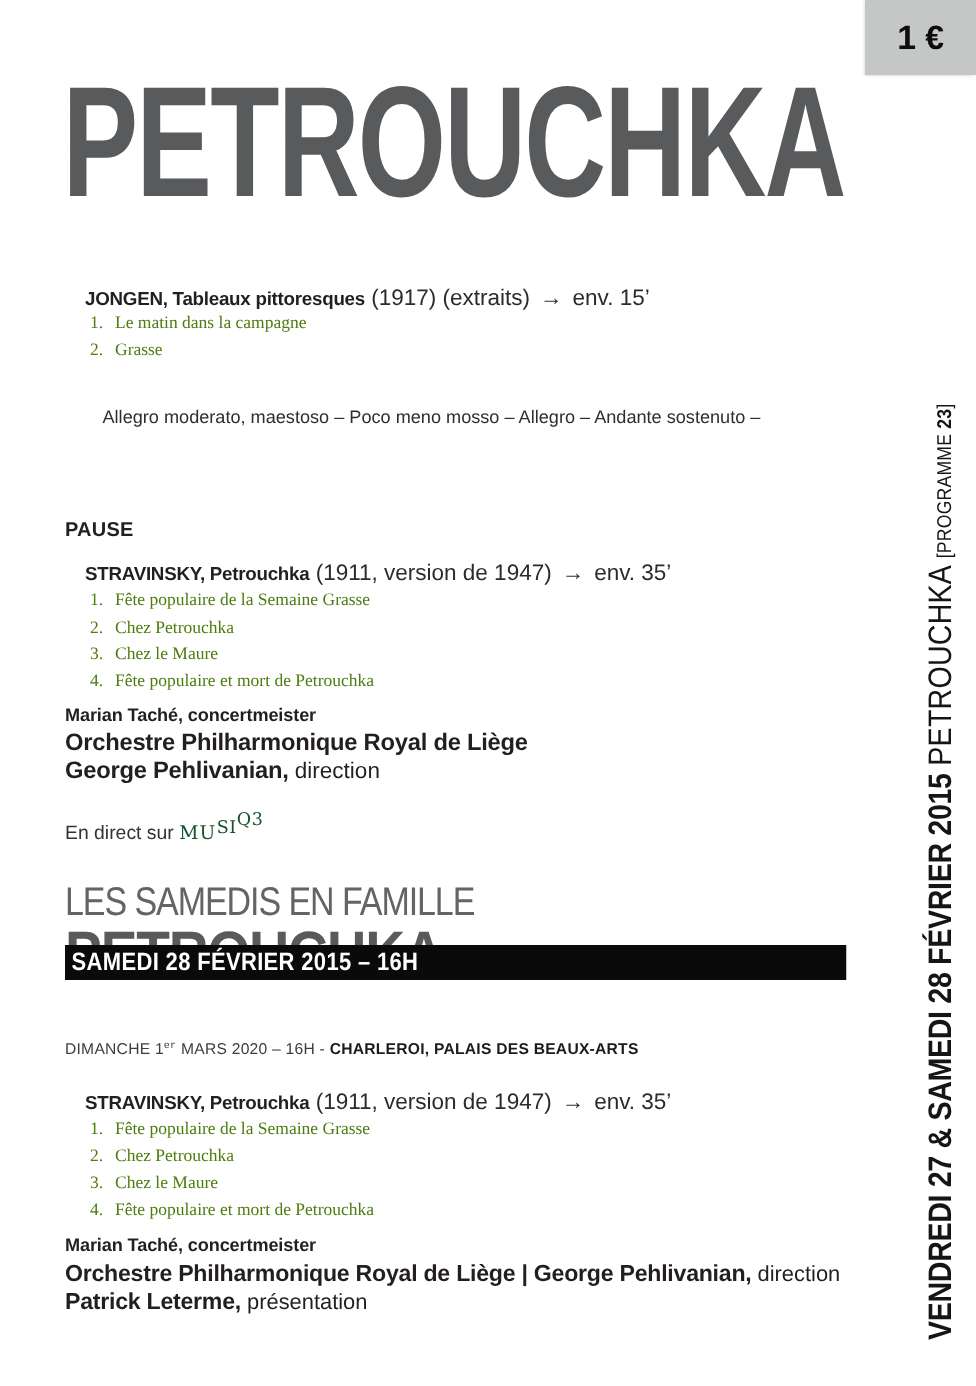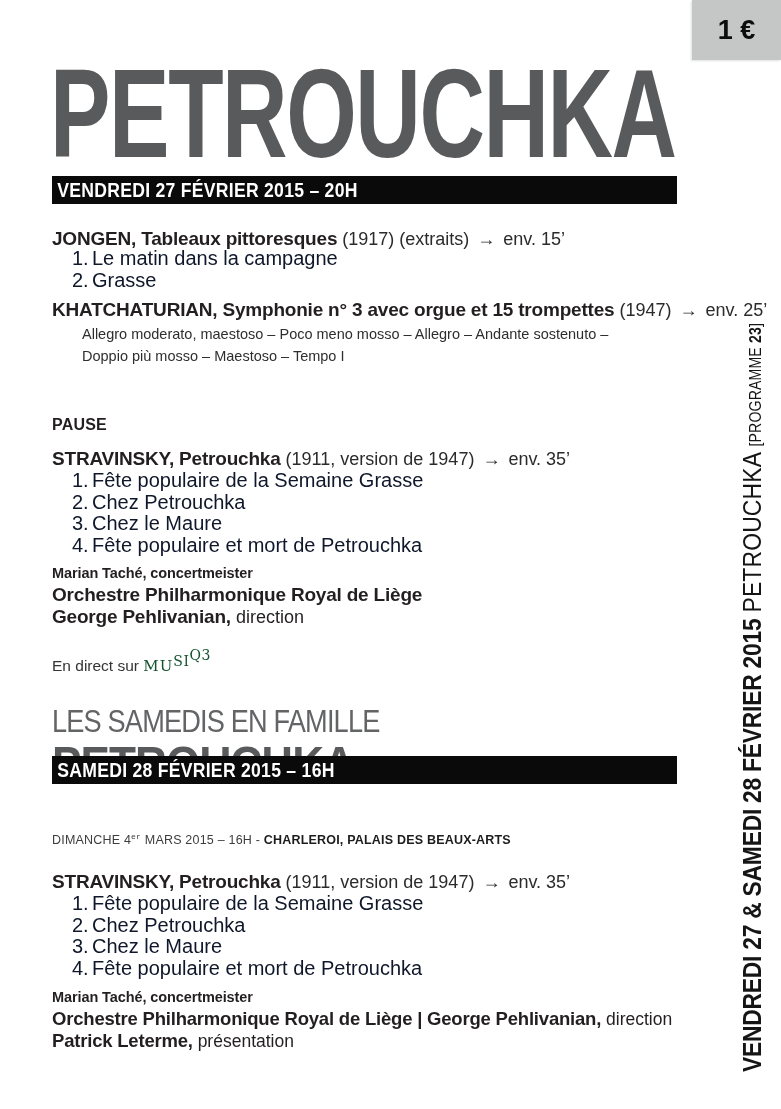--- a/index.html
+++ b/index.html
@@ -35,27 +35,27 @@
   .date-bar .bar-text {
     display:inline-block; font-weight:bold; font-size:20px; line-height:28px;
     padding-left:6px; transform:scaleX(0.88); transform-origin:left center;
     letter-spacing:0.3px; white-space:nowrap;
   }
   .bar1 { top:176px; }
   .bar2 { top:756px; }
 
   
   .work-title { font-size:18px; white-space:nowrap; }
-  .work-title .b { font-weight:bold; font-size:19px; letter-spacing:-0.2px; }
+  .work-title .b { font-weight:bold; font-size:15px; letter-spacing:-0.2px;margin-left:16px; }
   .work-title .r { font-size:18px; color:#2b2b2b; }
   .arrow { font-size:18px; padding:0 3px; color:#2b2b2b; }
 
   
   .mv-list { left:72px; }
-  .mv { font-size:20px; line-height:21.5px; color:#0f172a; white-space:nowrap; }
+  .mv { font-size:14px; line-height:21.5px; color:#4d7c0f; white-space:nowrap;font-family:Liberation Serif, serif; }
   .mv-num { display:inline-block; width:20px; }
 
   
   .tempo { left:82px; font-size:14.5px; line-height:22px; color:#2e2e2e; white-space:nowrap; }
 
   .soloist, .credit-big { font-size:18px; white-space:nowrap; }
   .soloist .b, .credit-big .b { font-weight:bold; font-size:19px; letter-spacing:-0.2px; }
   .credit-big2 .b { font-size:18.5px; }
   .credit-big2 { font-size:17.5px; white-space:nowrap; }
   .credit-big2 .b { font-weight:bold; letter-spacing:-0.2px; }
@@ -97,33 +97,30 @@
 </style>
 </head>
 <body>
 
 <div class="page">
 
   <div class="price-badge">1 €</div>
 
   <h1 class="main-title"><span class="cond">PETROUCHKA</span></h1>
 
-  <div class="date-bar bar1"><span class="bar-text">VENDREDI 27 FÉVRIER 2015 – 20H</span></div>
 
   <div class="abs work-title" style="top:228px"><span class="b">JONGEN, Tableaux pittoresques</span><span class="r"> (1917) (extraits) </span><span class="arrow">→</span><span class="r"> env. 15’</span></div>
 
   <div class="abs mv-list" style="top:248px">
     <div class="mv"><span class="mv-num">1.</span><span>Le matin dans la campagne</span></div>
     <div class="mv"><span class="mv-num">2.</span><span>Grasse</span></div>
   </div>
 
-  <div class="abs work-title" style="top:299px"><span class="b">KHATCHATURIAN, Symphonie n° 3 avec orgue et 15 trompettes</span><span class="r"> (1947) </span><span class="arrow">→</span><span class="r"> env. 25’</span></div>
 
   <div class="abs tempo" style="top:323px">Allegro moderato, maestoso – Poco meno mosso – Allegro – Andante sostenuto –</div>
-  <div class="abs tempo" style="top:345px">Doppio più mosso – Maestoso – Tempo I</div>
 
 
   <div class="abs pause" style="top:416px">PAUSE</div>
 
   <div class="abs work-title" style="top:448px"><span class="b">STRAVINSKY, Petrouchka</span><span class="r"> (1911, version de 1947) </span><span class="arrow">→</span><span class="r"> env. 35’</span></div>
 
   <div class="abs mv-list" style="top:470px">
     <div class="mv"><span class="mv-num">1.</span><span>Fête populaire de la Semaine Grasse</span></div>
     <div class="mv"><span class="mv-num">2.</span><span>Chez Petrouchka</span></div>
     <div class="mv"><span class="mv-num">3.</span><span>Chez le Maure</span></div>
@@ -134,21 +131,21 @@
   <div class="abs credit-big" style="top:584px"><span class="b">Orchestre Philharmonique Royal de Liège</span></div>
   <div class="abs credit-big" style="top:606px"><span class="b">George Pehlivanian,</span><span> direction</span></div>
 
   <div class="abs broadcast" style="top:657px"><span>En direct sur </span><span class="musiq"><span class="mu">MU</span><span class="si">SI</span><span class="q3">Q3</span></span></div>
 
   <div class="abs series-title"><span class="cond">LES SAMEDIS EN FAMILLE</span></div>
   <div class="abs series-sub"><span class="cond">PETROUCHKA</span></div>
 
   <div class="date-bar bar2"><span class="bar-text">SAMEDI 28 FÉVRIER 2015 – 16H</span></div>
 
-  <div class="abs extra-date"><span>DIMANCHE 4</span><sup>er</sup><span> MARS 2015 – 16H - </span><span class="b">CHARLEROI, PALAIS DES BEAUX-ARTS</span></div>
+  <div class="abs extra-date"><span>DIMANCHE 1</span><sup>er</sup><span> MARS 2020 – 16H - </span><span class="b">CHARLEROI, PALAIS DES BEAUX-ARTS</span></div>
 
   <div class="abs work-title" style="top:871px"><span class="b">STRAVINSKY, Petrouchka</span><span class="r"> (1911, version de 1947) </span><span class="arrow">→</span><span class="r"> env. 35’</span></div>
 
   <div class="abs mv-list" style="top:893px">
     <div class="mv"><span class="mv-num">1.</span><span>Fête populaire de la Semaine Grasse</span></div>
     <div class="mv"><span class="mv-num">2.</span><span>Chez Petrouchka</span></div>
     <div class="mv"><span class="mv-num">3.</span><span>Chez le Maure</span></div>
     <div class="mv"><span class="mv-num">4.</span><span>Fête populaire et mort de Petrouchka</span></div>
   </div>
 

